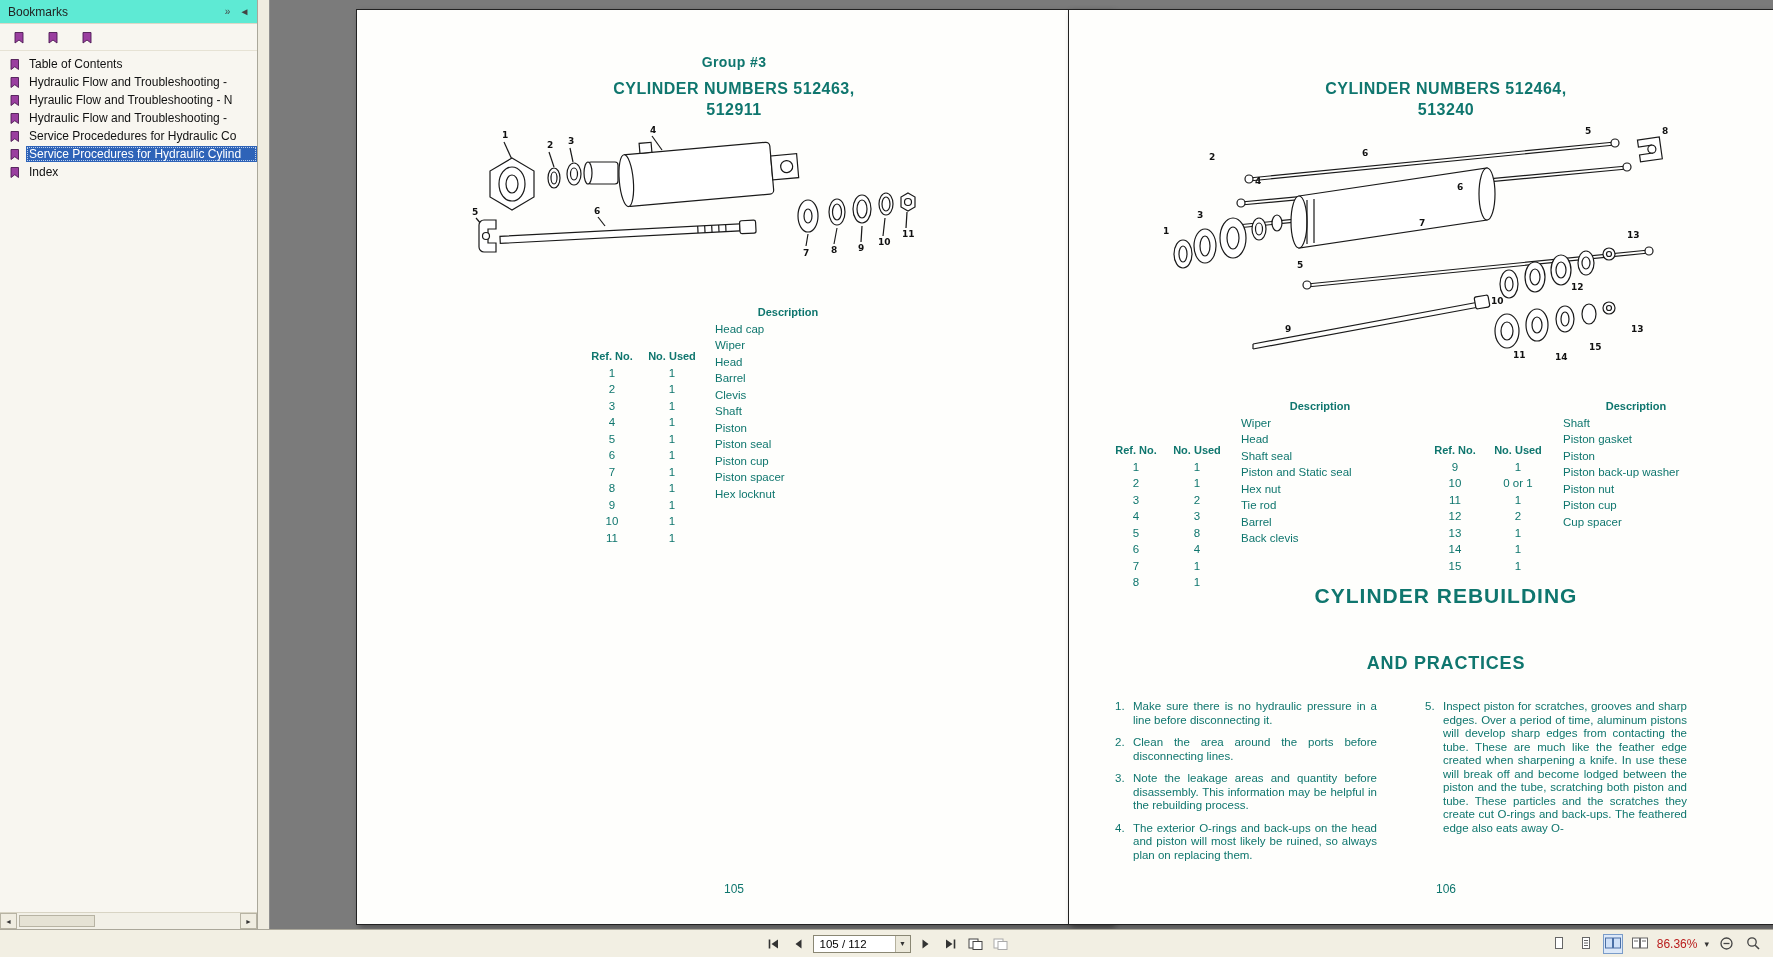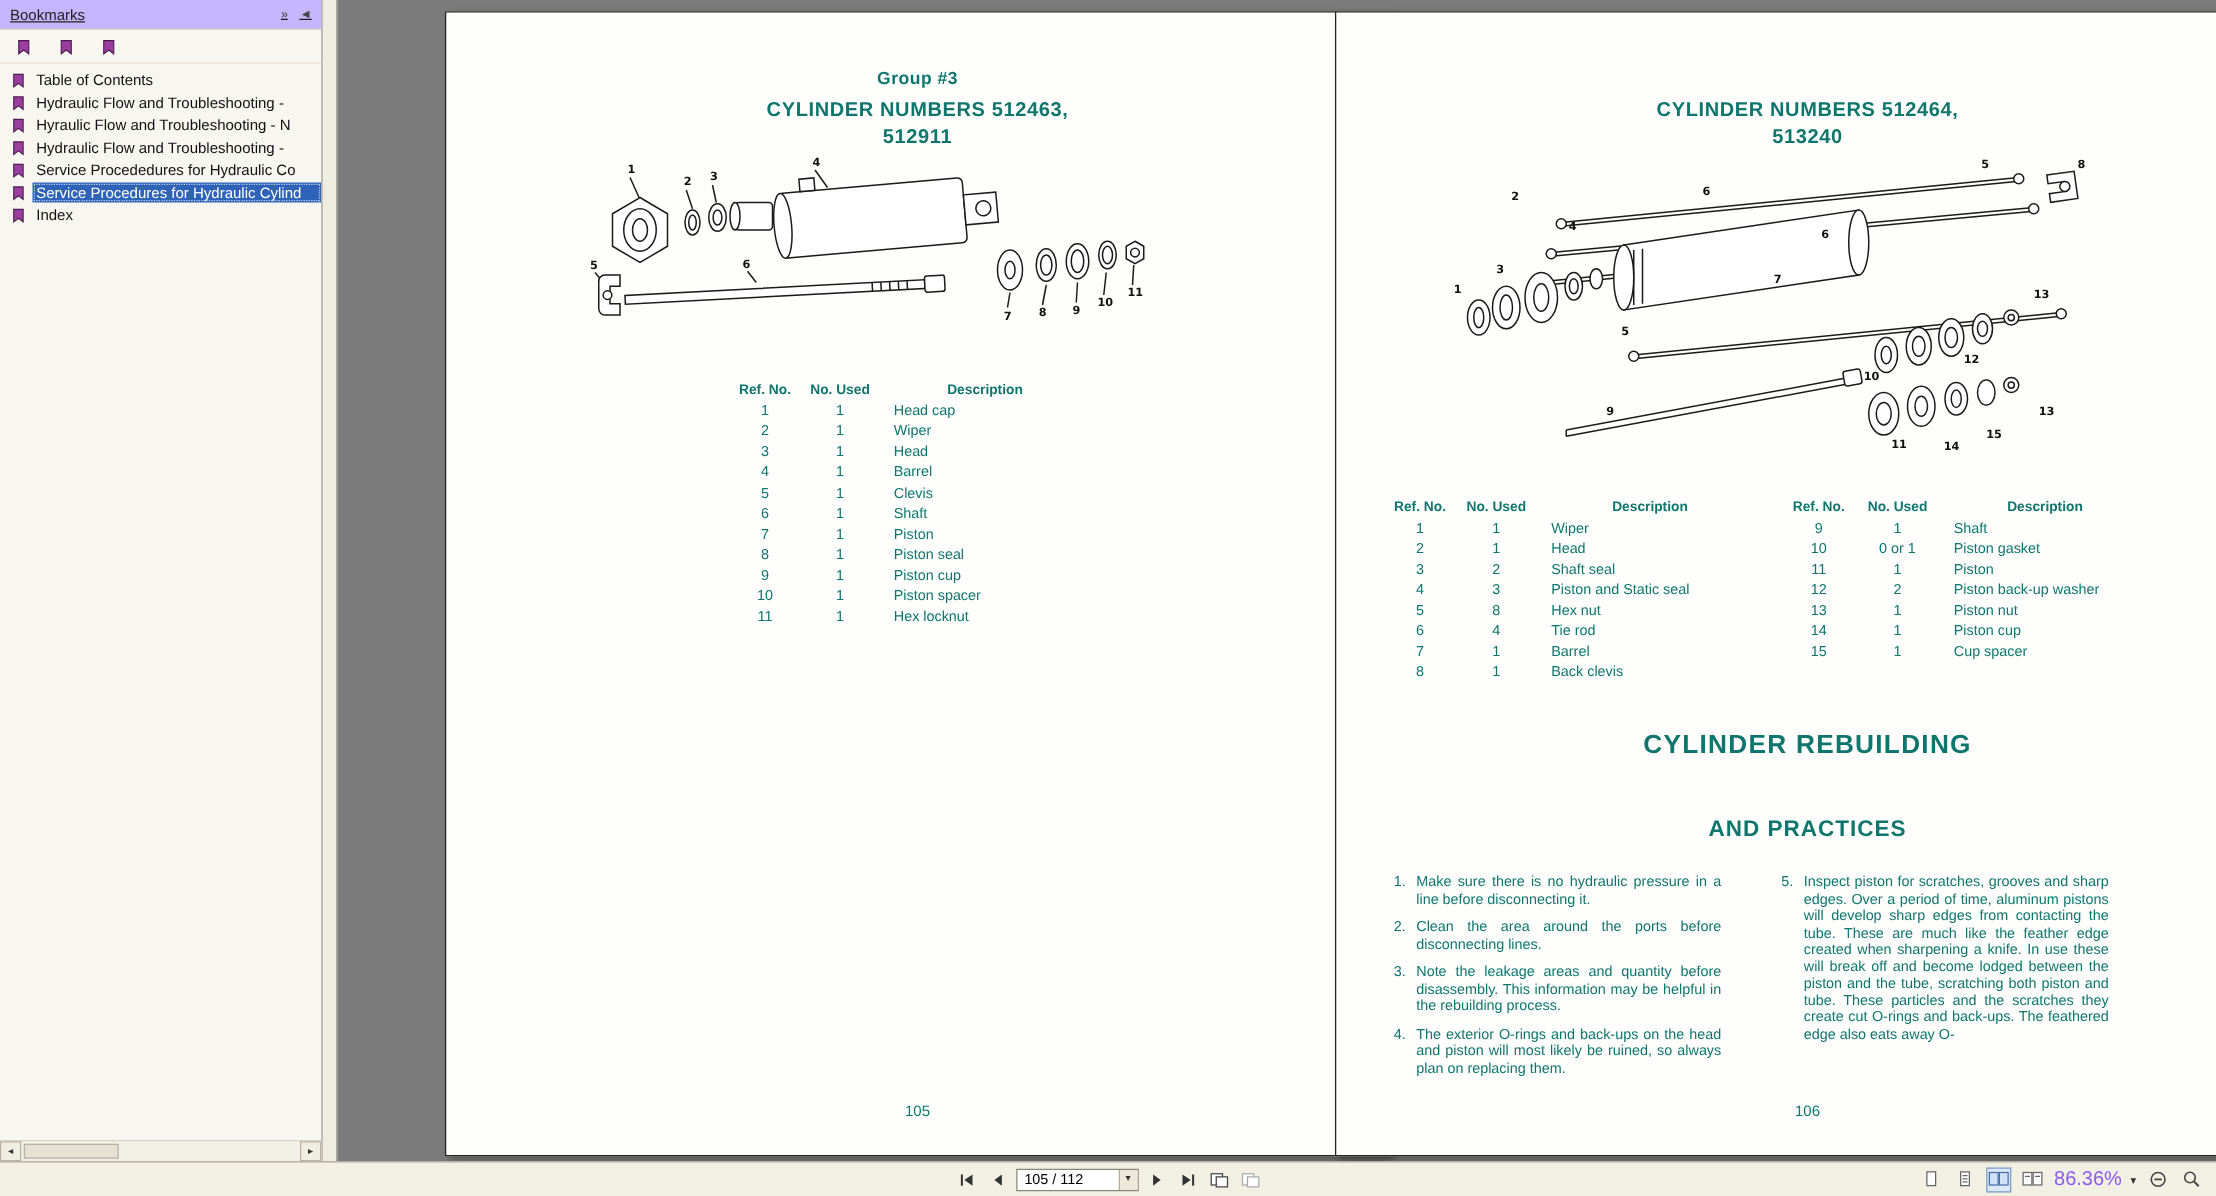--- a/index.html
+++ b/index.html
@@ -2,22 +2,22 @@
 <html><head>
 <meta charset="utf-8">
 <style>
   * { box-sizing: border-box; margin: 0; padding: 0; }
   body { margin: 0; background: #555; font-family: "Liberation Sans", sans-serif; }
   .app { position: relative; width: 1773px; height: 957px; background: #7b7b7b; overflow: hidden; }
 
   
   .sidebar { position: absolute; left: 0; top: 0; width: 258px; height: 929px;
              background: #f8f6f0; border-right: 1px solid #aaa79a; z-index: 3; }
-  .sidebar-header { height: 24px; background: #c4b5fd; border-bottom: 1px solid #dcd8c8;
-                    display: flex; align-items: center; padding: 0 4px 0 8px; font-size: 12px; color: #222; text-decoration: underline; }
+  .sidebar-header { height: 24px; background: #5eead4; border-bottom: 1px solid #dcd8c8;
+                    display: flex; align-items: center; padding: 0 4px 0 8px; font-size: 12px; color: #222; }
   .sidebar-header .spacer { flex: 1; }
   .hdr-btn { width: 17px; height: 17px; display: flex; align-items: center; justify-content: center;
              font-size: 10px; color: #444; cursor: default; }
   .sidebar-icons { height: 27px; display: flex; align-items: center; gap: 12px; padding-left: 8px;
                    border-bottom: 1px solid #e6e2d4; }
   .icon-btn { width: 22px; height: 21px; display: flex; align-items: center; justify-content: center;
               border: 1px solid transparent; }
   .bookmark-list { padding-top: 4px; }
   .bookmark-item { display: flex; align-items: center; height: 18px; padding-left: 8px; gap: 5px;
                    font-size: 12px; color: #111; white-space: nowrap; overflow: hidden; cursor: default; }
@@ -50,21 +50,21 @@
   .title2 { top: 91px; }
 
   .diagram { position: absolute; }
   .ln { stroke: #1a1a1a; fill: none; stroke-width: 1.2; }
   .fw { fill: #fff; stroke: #1a1a1a; stroke-width: 1.2; }
   .callout { font: bold 9px "DejaVu Sans", sans-serif; fill: #111; }
 
   .partstable { position: absolute; display: grid; grid-auto-rows: 16.5px; line-height: 16.5px;
                 font-size: 11.5px; }
   .partstable .cell { white-space: nowrap; }
-  .partstable .c0, .partstable .c1 { text-align: center; }
+  .partstable .c0, .partstable .c1 { text-align: center; margin-top: 44px; }
   .partstable .c2 { text-align: left; padding-left: 12px; }
   .partstable .hdr { font-weight: bold; font-size: 11px; }
   .partstable .hdr.c2 { text-align: center; padding-left: 0; }
   .t-main { left: 226px; top: 294px; grid-template-columns: 58px 62px 170px; }
   .t1 { left: 38px;  top: 388px; grid-template-columns: 58px 64px 182px; }
   .t2 { left: 356px; top: 388px; grid-template-columns: 60px 66px 170px; }
 
   .sec-title { position: absolute; top: 574px; left: 0; right: 0; text-align: center;
                font-size: 21px; font-weight: bold; letter-spacing: 1px; }
   .sec-sub1 { position: absolute; top: 615px; left: 0; right: 0; text-align: center;
@@ -90,21 +90,21 @@
   .tb-right { position: absolute; right: 10px; top: 0; height: 100%;
               display: flex; align-items: center; gap: 7px; }
   .tb-btn { width: 20px; height: 20px; display: flex; align-items: center; justify-content: center;
             border: 1px solid transparent; }
   .tb-btn.active { background: #dce8f8; border: 1px solid #7a9cc9; }
   .page-box { display: flex; align-items: center; width: 98px; height: 18px; background: #fff;
               border: 1px solid #8a8774; font-size: 11.5px; }
   .page-box .val { flex: 1; padding-left: 6px; }
   .page-box .caret { width: 15px; height: 100%; background: #ece9db; border-left: 1px solid #b5b19e;
                      display: flex; align-items: center; justify-content: center; font-size: 7px; color: #333; }
-  .zoom-label { font-size: 16px; color: #8b5cf6; }
+  .zoom-label { font-size: 12px; color: #b91c1c; }
   .zoom-caret { font-size: 9px; color: #333; }
 </style>
 </head>
 <body>
 
 <div class="app">
 
   <div class="sidebar">
     <div class="sidebar-header">
       <span>Bookmarks</span>

